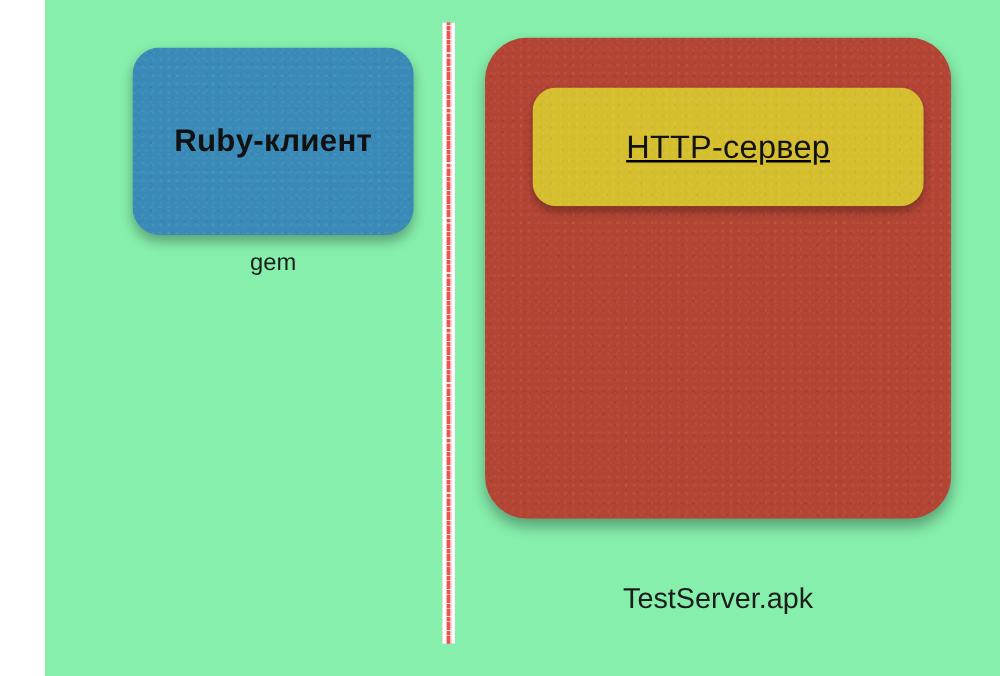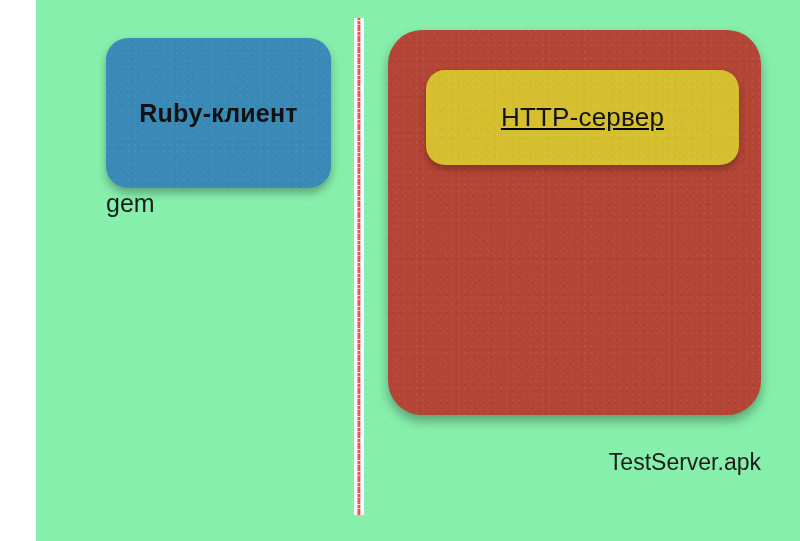--- a/index.html
+++ b/index.html
@@ -43,24 +43,24 @@
   .client-label {
     font-size: 25px;
     font-weight: bold;
     color: #111111;
     letter-spacing: 0.2px;
     white-space: nowrap;
   }
   .client-caption {
     position: absolute;
     left: 70px;
-    top: 189px;
+    top: 200px;
     width: 225px;
-    text-align: left;
-    font-size: 25px;
+    text-align: center;
+    font-size: 19px;
     color: #1d1d1d;
   }
 
   
   .divider {
     position: absolute;
     left: 318px;
     top: 18px;
     width: 10px;
     height: 497px;
@@ -149,23 +149,23 @@
   .layer-label {
     font-size: 26px;
     color: #131313;
     white-space: nowrap;
     letter-spacing: 0.2px;
   }
 
   .server-caption {
     position: absolute;
     left: 352px;
-    top: 449px;
+    top: 465px;
     width: 373px;
-    text-align: right;
+    text-align: center;
     font-size: 23px;
     color: #1d1d1d;
   }
 </style>
 </head>
 <body>
 
 <div id="canvas">
 
   <div class="client-box">

